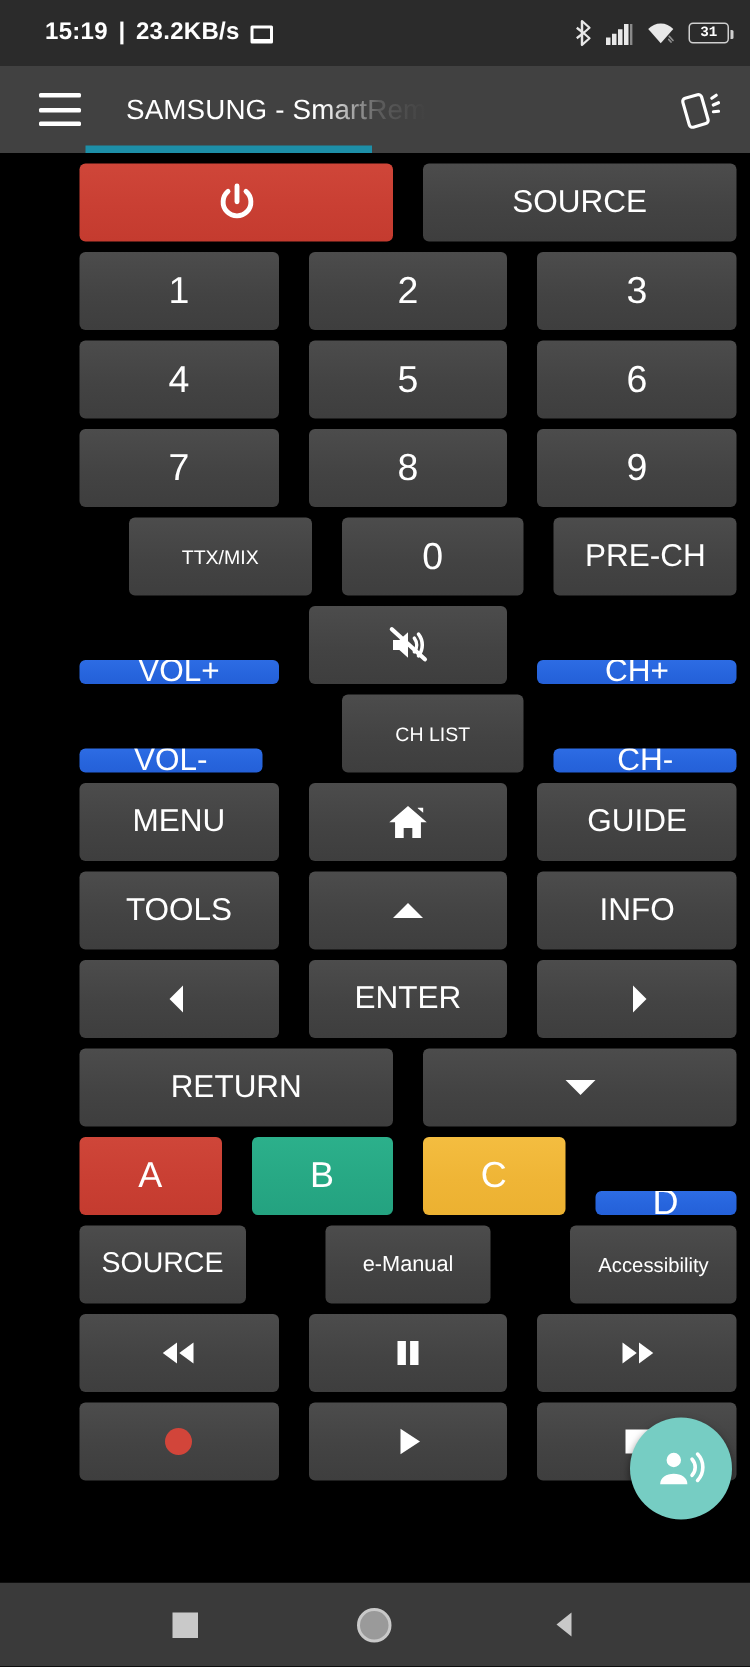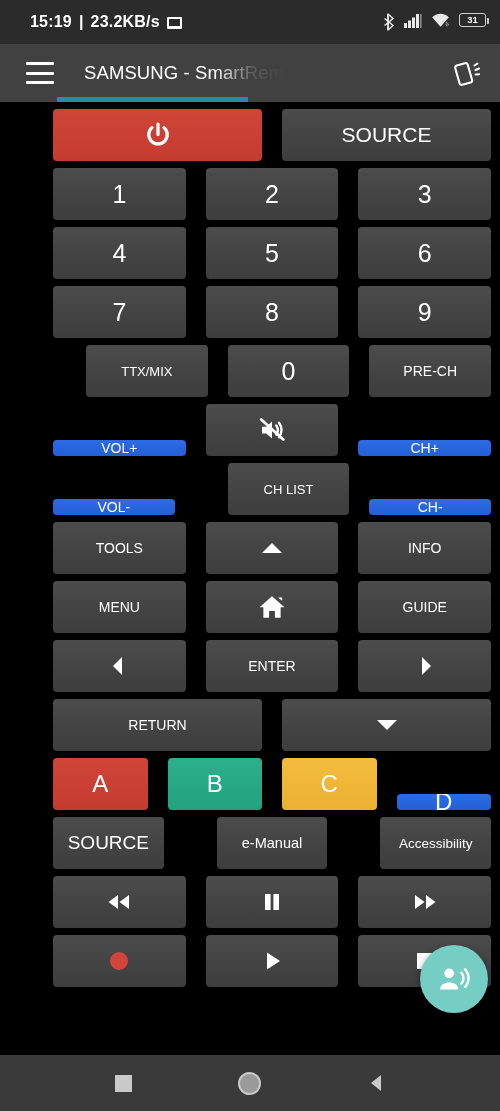--- a/index.html
+++ b/index.html
@@ -35,21 +35,23 @@
     display: flex;
     align-items: center;
     gap: 7px;
     color: #ffffff;
     font-size: 16px;
     font-weight: bold;
     letter-spacing: 0.2px;
   }
   .status-right {
     display: flex;
+    align-items: center;
     gap: 9px;
+    font-family: Liberation Mono, monospace;
   }
   .screen-icon {
     display: inline-block;
     width: 15px;
     height: 12px;
     border: 2px solid #fff;
     border-radius: 1px;
     border-bottom-width: 3px;
     position: relative;
     top: 1px;
@@ -159,21 +161,21 @@
   }
   .row.media { height: 52px; }
 
   .btn {
     flex: 1 1 0;
     border: none;
     border-radius: 4px;
     background: linear-gradient(to bottom, #4c4c4c 0%, #434343 55%, #3e3e3e 100%);
     color: #ffffff;
     font-family: "Liberation Sans", sans-serif;
-    font-size: 14px;
+    font-size: 21px;
     display: flex;
     align-items: center;
     justify-content: center;
     cursor: pointer;
     user-select: none;
     box-shadow: 0 1px 0 rgba(0,0,0,0.5);
     padding: 0;
     overflow: hidden;
   }
   .btn.small  { font-size: 13px; margin-left: 33px; }
@@ -327,38 +329,38 @@
       <button class="btn blue">CH+</button>
     </div>
 
     <div class="row">
       <button class="btn blue">VOL-</button>
       <button class="btn small">CH LIST</button>
       <button class="btn blue">CH-</button>
     </div>
 
     <div class="row">
-      <button class="btn">TOOLS</button>
-      <button class="btn">
-        <svg width="34" height="18" viewBox="0 0 34 18">
-          <path d="M17 4 L27 14 H7 Z" fill="#ffffff"></path>
-        </svg>
-      </button>
-      <button class="btn">INFO</button>
-    </div>
-
-    <div class="row">
       <button class="btn">MENU</button>
       <button class="btn">
         <svg width="30" height="30" viewBox="0 0 24 24">
           <path d="M12 3.4 L22 12.1 h-3.1 v8.4 h-4.6 v-5.3 h-4.6 v5.3 H5.1 V12.1 H2 Z" fill="#ffffff"></path>
           <path d="M17.2 4.4 h2.9 v2.6 l-2.9 -2.3 Z" fill="#ffffff"></path>
         </svg>
       </button>
       <button class="btn">GUIDE</button>
+    </div>
+
+    <div class="row">
+      <button class="btn">TOOLS</button>
+      <button class="btn">
+        <svg width="34" height="18" viewBox="0 0 34 18">
+          <path d="M17 4 L27 14 H7 Z" fill="#ffffff"></path>
+        </svg>
+      </button>
+      <button class="btn">INFO</button>
     </div>
 
     <div class="row">
       <button class="btn">
         <svg width="18" height="26" viewBox="0 0 18 26">
           <path d="M12 4 L12 22 L3 13 Z" fill="#ffffff"></path>
         </svg>
       </button>
       <button class="btn">ENTER</button>
       <button class="btn">

